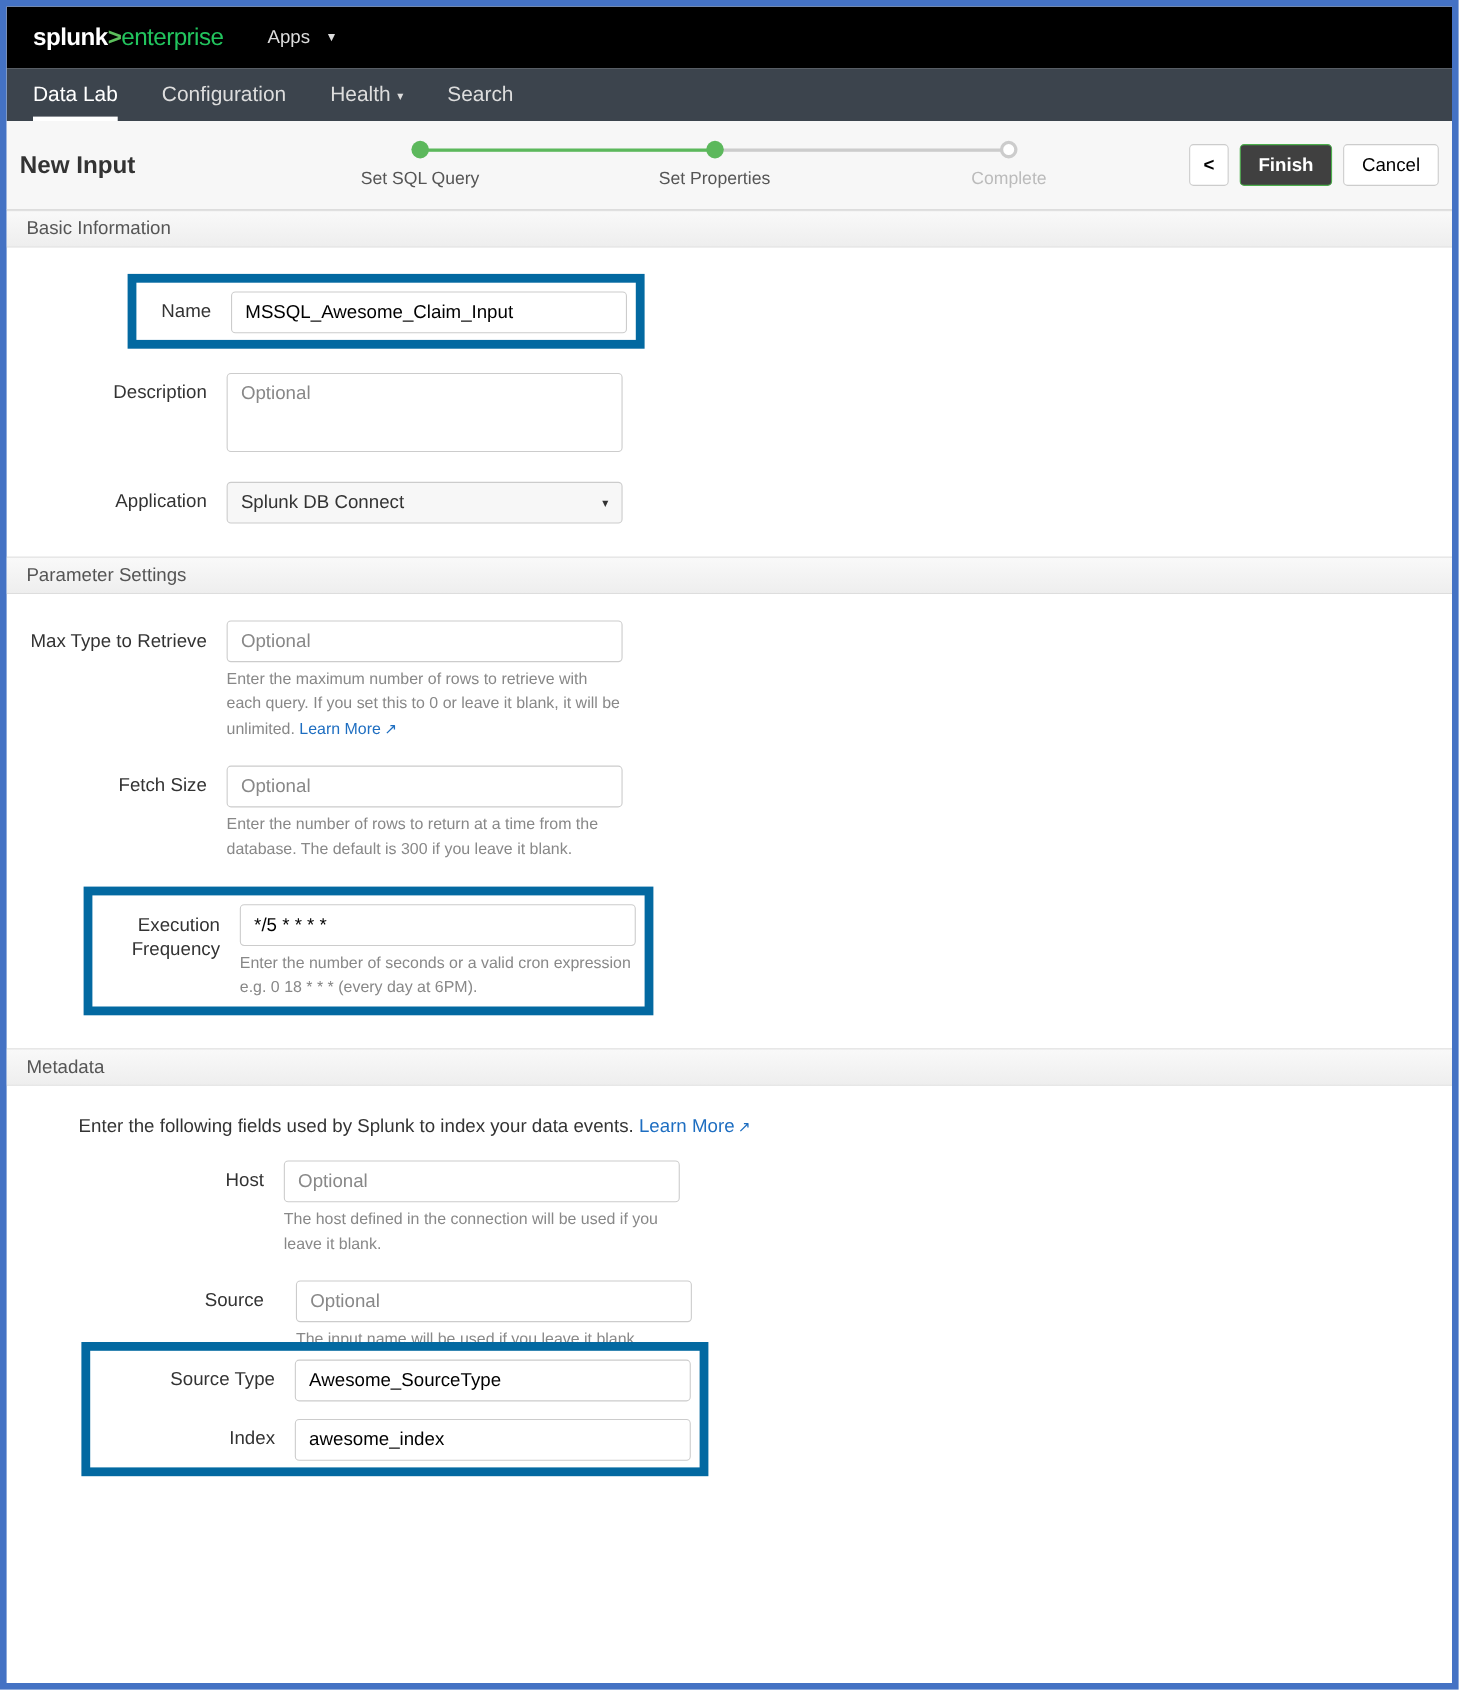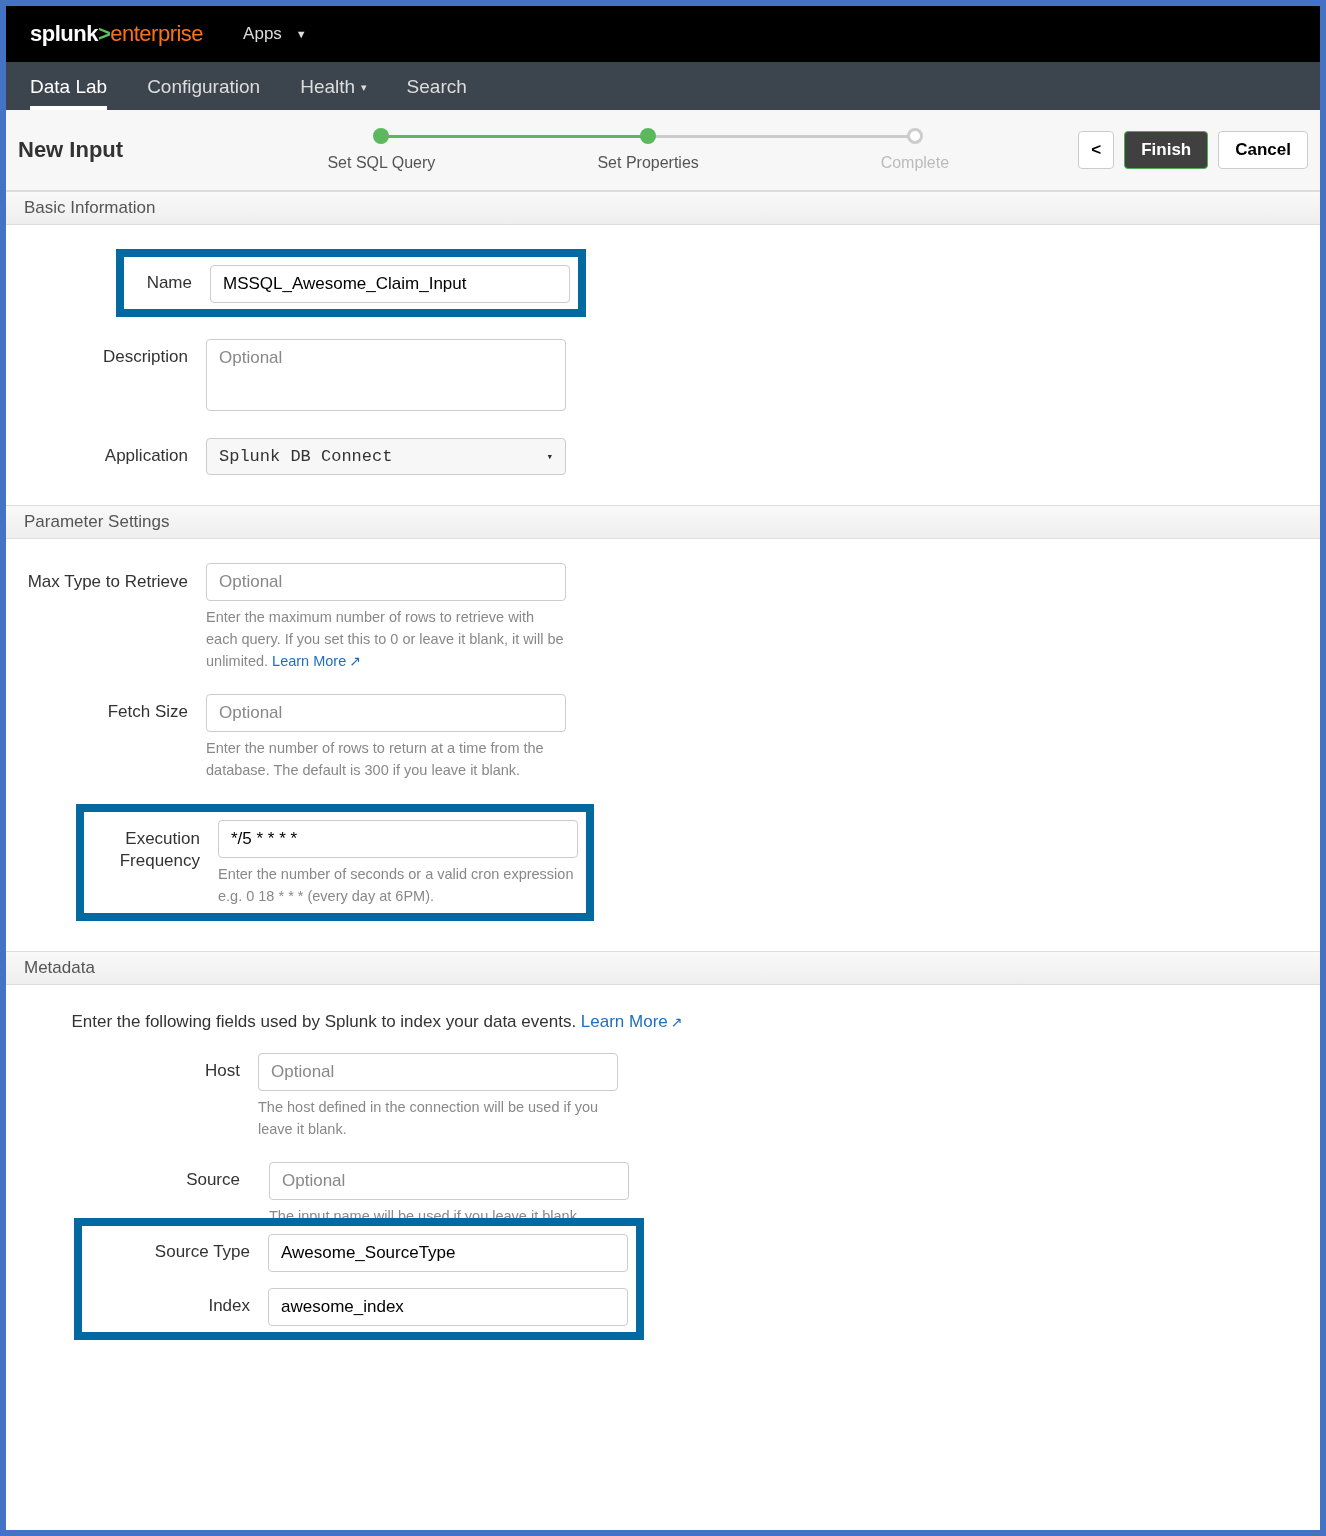--- a/index.html
+++ b/index.html
@@ -14,21 +14,21 @@
   .topbar {
     background: #000;
     height: 56px;
     display: flex;
     align-items: center;
     padding: 0 24px;
     gap: 40px;
   }
   .brand { font-size: 22px; color: #fff; font-weight: bold; letter-spacing: -0.5px; }
   .brand .gt { color: #5cc05c; font-weight: bold; }
-  .brand .ent { color: #f97316; font-weight: 400; }
+  .brand .ent { color: #22c55e; font-weight: 400; }
   .apps { color: #ddd; font-size: 17px; cursor: pointer; display: flex; align-items: center; gap: 14px; }
   .caret-down { font-size: 11px; }
 
   .secondbar {
     background: #3c444d;
     height: 48px;
     display: flex;
     align-items: flex-end;
     padding: 0 24px;
     gap: 40px;
@@ -77,21 +77,21 @@
     position: absolute;
     top: 7px; left: 50%; right: -50%;
     height: 3px;
     background: #5cb85c;
     z-index: 1;
   }
   .line.grey { background: #ccc; }
   .wizactions { display: flex; gap: 10px; margin-left: 30px; }
   .btn {
     border: 1px solid #ccc; background: #fff; border-radius: 4px;
-    padding: 8px 16px; font-size: 17px; cursor: pointer; font-weight: bold;
+    padding: 8px 16px; font-size: 17px; cursor: pointer;
   }
   .btn.icon { padding: 8px 12px; font-weight: bold; }
   .btn.green { background: #404040; color: #fff; border-color: #4cae4c; font-weight: bold; }
 
   .section-head {
     background: linear-gradient(#f9f9f9,#eee);
     border-top: 1px solid #ddd;
     border-bottom: 1px solid #ddd;
     padding: 6px 18px;
     font-size: 17px;
@@ -117,21 +117,21 @@
     border: 1px solid #ccc;
     border-radius: 4px;
     padding: 8px 12px;
     font-size: 17px;
     background: #fff;
     font-family: inherit;
   }
   .ctrl textarea { height: 72px; resize: none; }
   .ctrl .select {
     display: flex; justify-content: space-between; align-items: center;
-    cursor: pointer; background: #f7f7f7; font-family: Liberation Mono, monospace;
+    cursor: pointer; background: #f7f7f7;
   }
   .help { font-size: 14.5px; color: #888; margin-top: 6px; line-height: 1.5; }
   .help a, .metadesc a { color: #1e6ec1; text-decoration: none; }
   .metadesc { font-size: 17px; color: #333; padding: 14px 0 18px 6px; line-height: 1.5; max-width: 700px; text-align: center; }
   .ext-icon { color: #1e6ec1; font-size: 14px; margin-left: 3px; }
   .hl-red-wrap {
     border: 8px solid #0369a1;
     padding: 8px 8px 6px 8px;
   }
   input::placeholder, textarea::placeholder { color: #888; }

